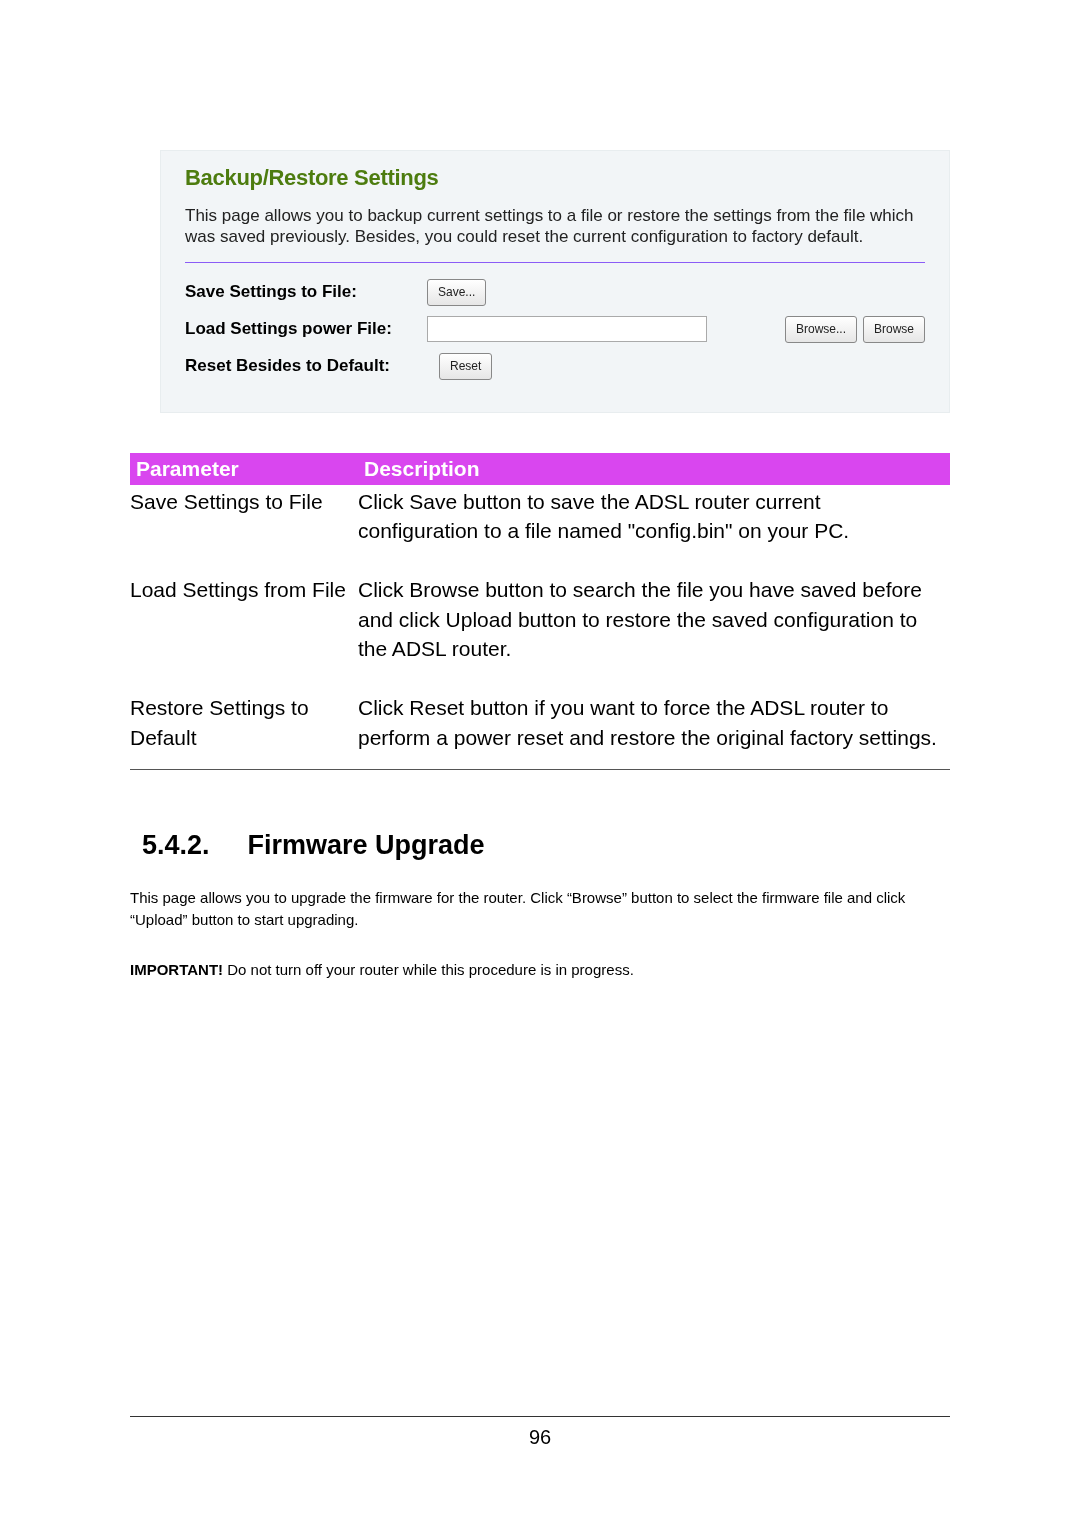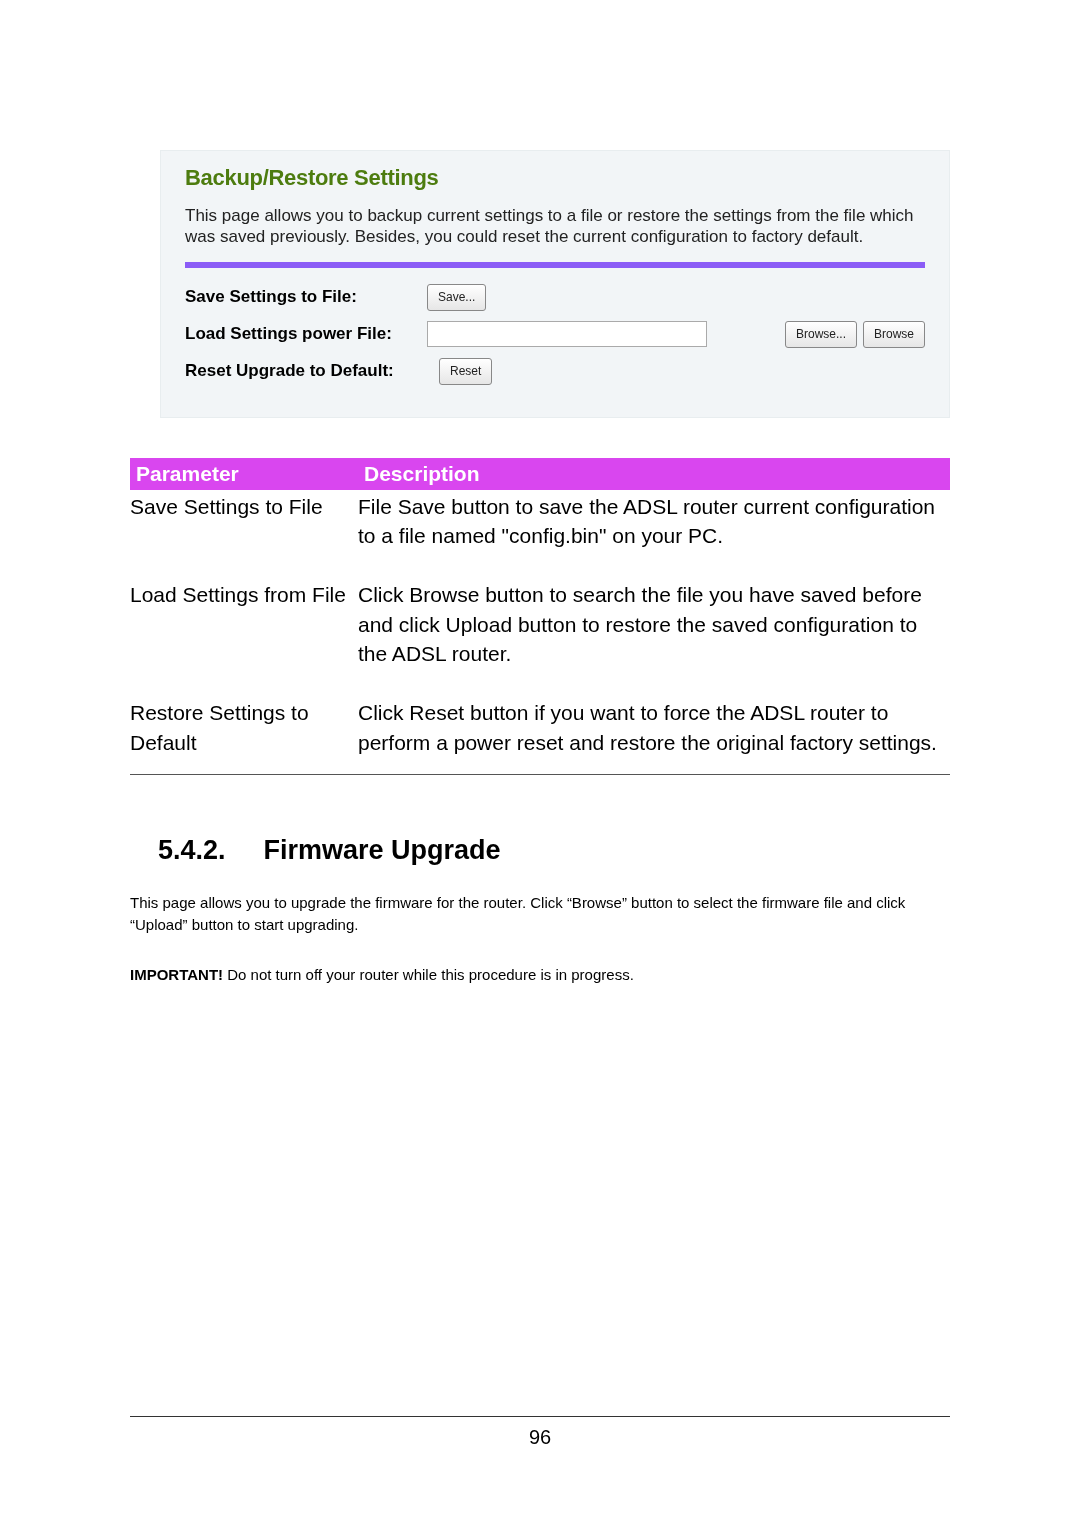--- a/index.html
+++ b/index.html
@@ -23,21 +23,21 @@
     color: #4d7c0f;
     font-weight: bold;
     font-size: 22px;
     letter-spacing: -0.3px;
     margin-bottom: 14px;
   }
   .panel-intro {
     font-size: 17px;
     line-height: 1.25;
     color: #222;
-    border-bottom: 6px solid #8b5cf6;
+    border-bottom: 1px solid #8b5cf6;
     padding-bottom: 14px;
     margin-bottom: 16px;
   }
   .form-row {
     display: flex;
     align-items: center;
     margin-bottom: 10px;
     gap: 4px;
   }
   .form-label {
@@ -90,21 +90,21 @@
   .param-group-spacer td { height: 26px; }
   .param-table tbody tr.last-row td { border-bottom: 1px solid #555; padding-bottom: 17px; }
 
   
   .section-heading {
     margin-top: 60px;
     font-size: 27px;
     font-weight: bold;
     display: flex;
     gap: 38px;
-    margin-left: 28px;
+    margin-left: 12px;
   }
   .body-text {
     margin-top: 26px;
     font-size: 15px;
     line-height: 1.45;
   }
   .body-text.second { margin-top: 28px; }
   .bold { font-weight: bold; }
 
   
@@ -137,36 +137,36 @@
   <div class="form-row">
     <div class="form-label">Load Settings power File:</div>
     <input class="ui-input" type="text" style="">
     <span class="row-right">
       <button class="ui-btn">Browse...</button>
       <button class="ui-btn">Browse</button>
     </span>
   </div>
 
   <div class="form-row">
-    <div class="form-label" style="width:250px">Reset Upgrade to Default:</div>
+    <div class="form-label" style="width:250px">Reset Besides to Default:</div>
     <button class="ui-btn">Reset</button>
   </div>
 </div>
 
 <table class="param-table">
   <thead>
     <tr>
       <th class="param-col">Parameter</th>
       <th>Description</th>
     </tr>
   </thead>
   <tbody>
     <tr>
       <td class="param-col">Save Settings to File</td>
-      <td>File Save button to save the ADSL router current configuration to a file named "config.bin" on your PC.</td>
+      <td>Click Save button to save the ADSL router current configuration to a file named "config.bin" on your PC.</td>
     </tr>
     <tr class="param-group-spacer">
         <td></td>
         <td></td>
       </tr>
     <tr>
       <td class="param-col">Load Settings from File</td>
       <td>Click Browse button to search the file you have saved before and click Upload button to restore the saved configuration to the ADSL router.</td>
     </tr>
     <tr class="param-group-spacer">

